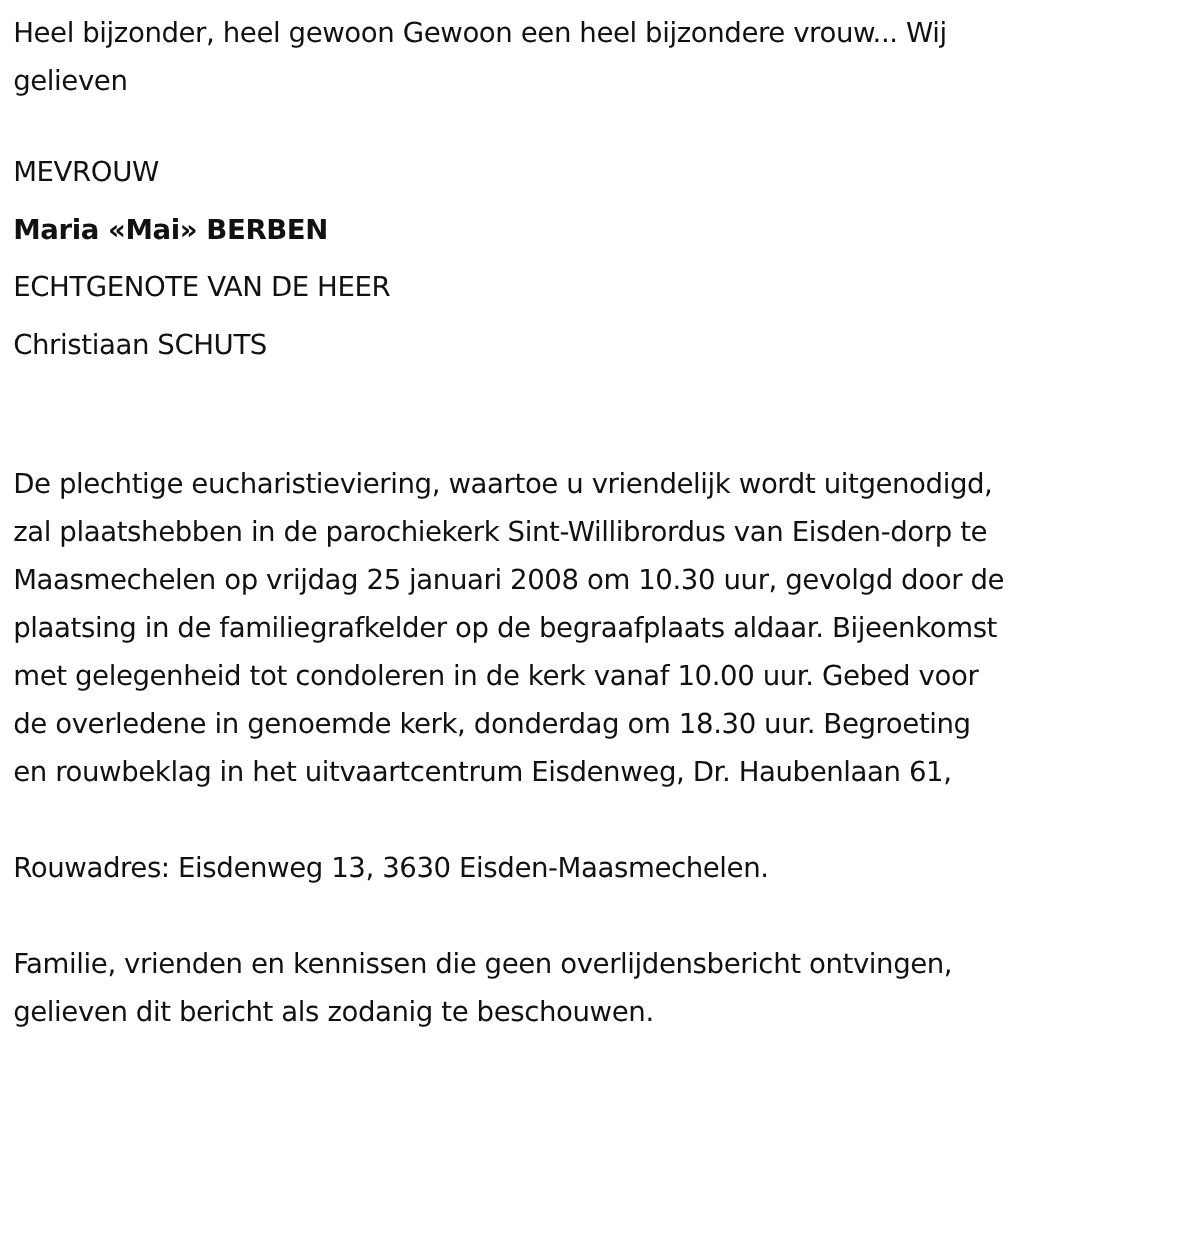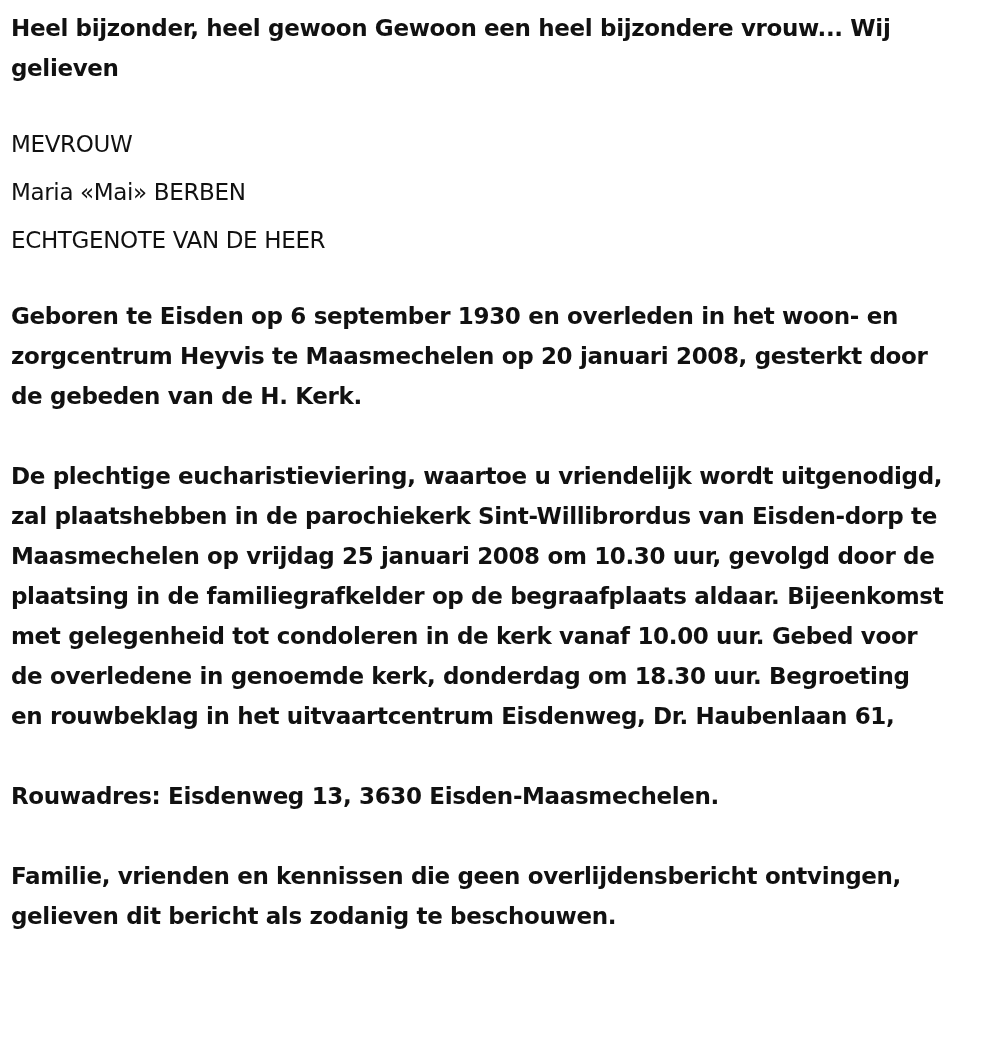--- a/index.html
+++ b/index.html
@@ -18,30 +18,29 @@
       position: relative;
       padding: 8px 0 0 11px;
       font-size: 23px;
       line-height: 40px;
       letter-spacing: -0.35px;
     }
     .line {
       display: block;
       white-space: nowrap;
       height: 40px;
-      font-weight: bold;
     }
     .heading-line {
       display: block;
       white-space: nowrap;
       height: 48px;
       line-height: 48px;
     }
     .bold {
-      font-weight: normal;
+      font-weight: bold;
     }
     .gap {
       display: block;
       height: 40px;
     }
     .gap-sm {
       display: block;
       height: 32px;
     }
   </style>
@@ -54,29 +53,25 @@
     <span class="line">Heel bijzonder, heel gewoon Gewoon een heel bijzondere vrouw... Wij</span>
     <span class="line">gelieven</span>
   </div>
 
   <span class="gap-sm"></span>
 
   <div>
     <span class="heading-line">MEVROUW</span>
     <span class="heading-line bold">Maria «Mai» BERBEN</span>
     <span class="heading-line">ECHTGENOTE VAN DE HEER</span>
+    <span class="heading-line">Christiaan SCHUTS</span>
   </div>
 
   <span class="gap-sm"></span>
 
-  <div>
-    <span class="line">Geboren te Eisden op 6 september 1930 en overleden in het woon- en</span>
-    <span class="line">zorgcentrum Heyvis te Maasmechelen op 20 januari 2008, gesterkt door</span>
-    <span class="line">de gebeden van de H. Kerk.</span>
-  </div>
 
   <span class="gap"></span>
 
   <div>
     <span class="line">De plechtige eucharistieviering, waartoe u vriendelijk wordt uitgenodigd,</span>
     <span class="line">zal plaatshebben in de parochiekerk Sint-Willibrordus van Eisden-dorp te</span>
     <span class="line">Maasmechelen op vrijdag 25 januari 2008 om 10.30 uur, gevolgd door de</span>
     <span class="line">plaatsing in de familiegrafkelder op de begraafplaats aldaar. Bijeenkomst</span>
     <span class="line">met gelegenheid tot condoleren in de kerk vanaf 10.00 uur. Gebed voor</span>
     <span class="line">de overledene in genoemde kerk, donderdag om 18.30 uur. Begroeting</span>

